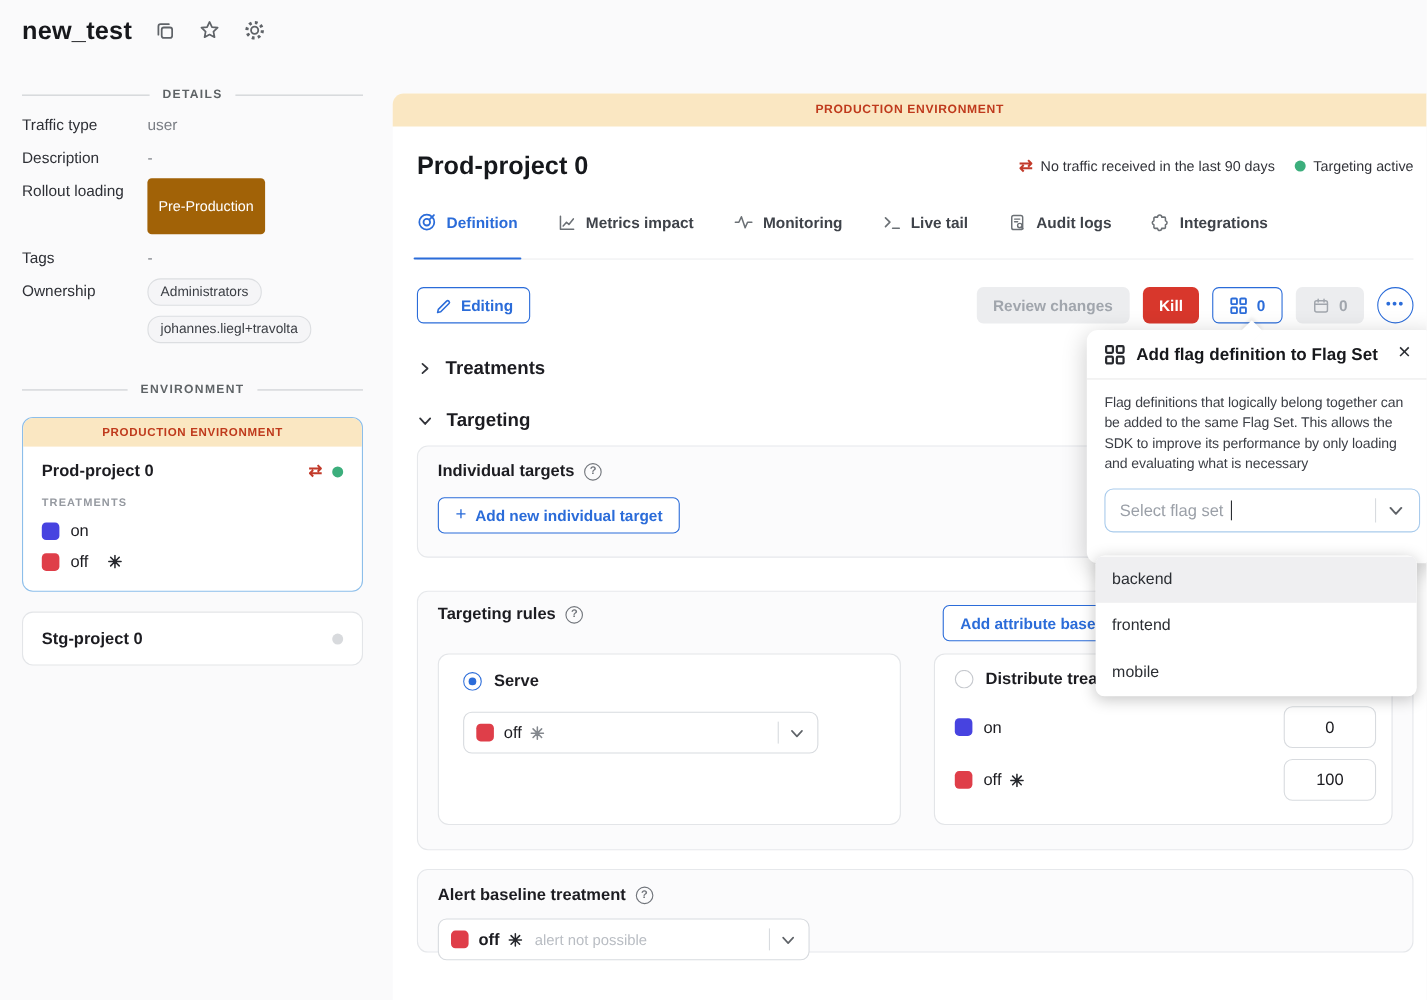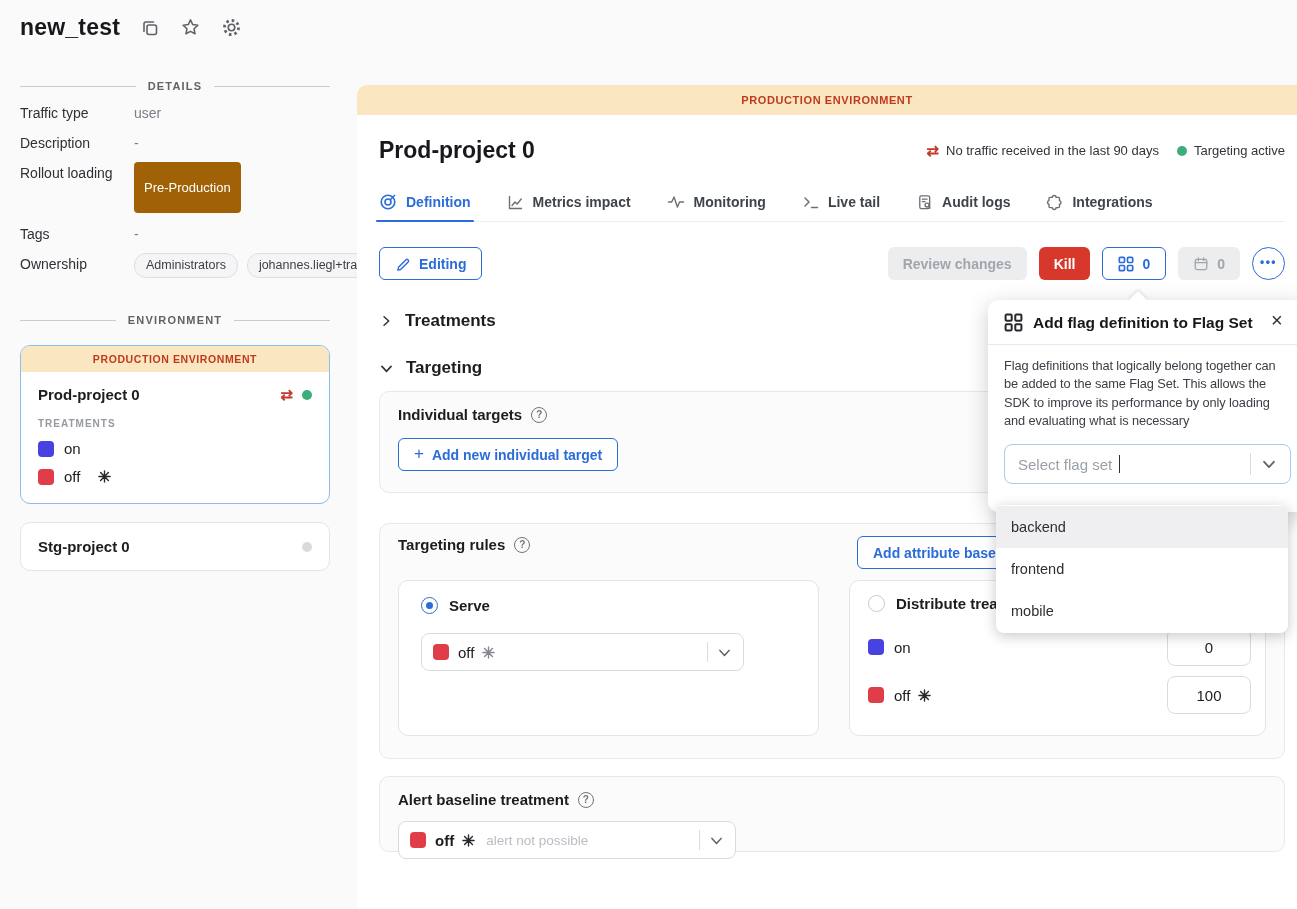--- a/index.html
+++ b/index.html
@@ -16,21 +16,21 @@
   .hdr-icon{display:inline-flex;align-items:center;justify-content:center;cursor:pointer}
 
   
   .sidebar{position:absolute;left:20px;top:80px;width:310px}
   .sec-heading{display:flex;align-items:center;gap:12px;color:#5e6366;font-size:11px;font-weight:700;letter-spacing:1.2px}
   .rule{flex:1;height:1px;background:#c9ccd0}
   .drow{display:flex;align-items:flex-start;margin-top:13px;font-size:14px;line-height:17px}
   .dlabel{width:114px;color:#2e3036;flex:none}
   .dvalue{color:#7a7e85}
   .badge{display:inline-block;background:#a16207;color:#fff;border-radius:4px;padding:17px 10px;font-size:13px;margin-top:-3px}
-  .pills{display:flex;flex-direction:row;align-items:flex-start;gap:9px;margin-top:-3px}
+  .pills{display:flex;flex-direction:column;align-items:flex-start;gap:9px;margin-top:-3px}
   .pill{background:#f5f5f7;border:1px solid #dcdee1;border-radius:12px;padding:3px 11px;font-size:12.5px;color:#3b3e44}
   .env-heading{margin-top:36px}
   .env-card{border-radius:10px;background:#fff}
   .env-card.selected{border:1px solid #8cbeea;margin-top:19px;overflow:hidden}
   .env-banner-sm{height:26px;background:var(--banner-bg);display:flex;align-items:center;justify-content:center;
     color:var(--banner-text);font-size:10.5px;font-weight:700;letter-spacing:.6px}
   .env-body{padding:14px 17px 18px}
   .env-name-row{display:flex;align-items:center;font-size:15px;font-weight:700}
   .env-name-icons{margin-left:auto;display:flex;align-items:center;gap:9px}
   .swap{color:var(--swap-red);font-size:15px;font-weight:700;line-height:1}
@@ -49,21 +49,21 @@
   .main{position:absolute;left:357px;top:85px;width:940px;height:824px;background:#fff;border-top-left-radius:10px}
   .env-banner{height:30px;background:var(--banner-bg);border-top-left-radius:10px;display:flex;align-items:center;justify-content:center;
     color:var(--banner-text);font-size:11px;font-weight:700;letter-spacing:.6px}
   .main-inner{padding:0 12px 0 22px}
   .head-row{margin-top:22px;display:flex;align-items:center}
   .page-title{font-size:23px;font-weight:700;color:#16181c}
   .status-group{margin-left:auto;display:flex;align-items:center;gap:18px;font-size:13px;color:#33343a}
   .status-item{display:flex;align-items:center;gap:7px}
 
   .tabs{margin-top:29px;display:flex;gap:36px;border-bottom:1px solid #edeef0}
-  .tab{display:flex;align-items:center;gap:9px;padding-bottom:10px;font-size:14px;font-weight:700;color:#3f434a;cursor:pointer;position:relative}
+  .tab{display:flex;align-items:center;gap:9px;padding-bottom:24px;font-size:14px;font-weight:700;color:#3f434a;cursor:pointer;position:relative}
   .tab svg{stroke:#6b7075}
   .tab.active{color:var(--accent-blue)}
   .tab.active svg{stroke:var(--accent-blue)}
   .tab.active::after{content:"";position:absolute;left:-3px;right:-3px;bottom:-1px;height:2.5px;background:var(--accent-blue);border-radius:2px}
 
   .toolbar{margin-top:25px;display:flex;align-items:flex-start}
   .btn{height:33px;border-radius:6px;font-size:14px;font-weight:700;display:inline-flex;align-items:center;justify-content:center;
     padding:0 15px;gap:8px;cursor:pointer;border:none;background:none}
   .btn-outline{border:1.5px solid var(--accent-blue);color:var(--accent-blue);background:#fff}
   .btn-disabled{background:#ecedef;color:#a1a6ad;cursor:default}

